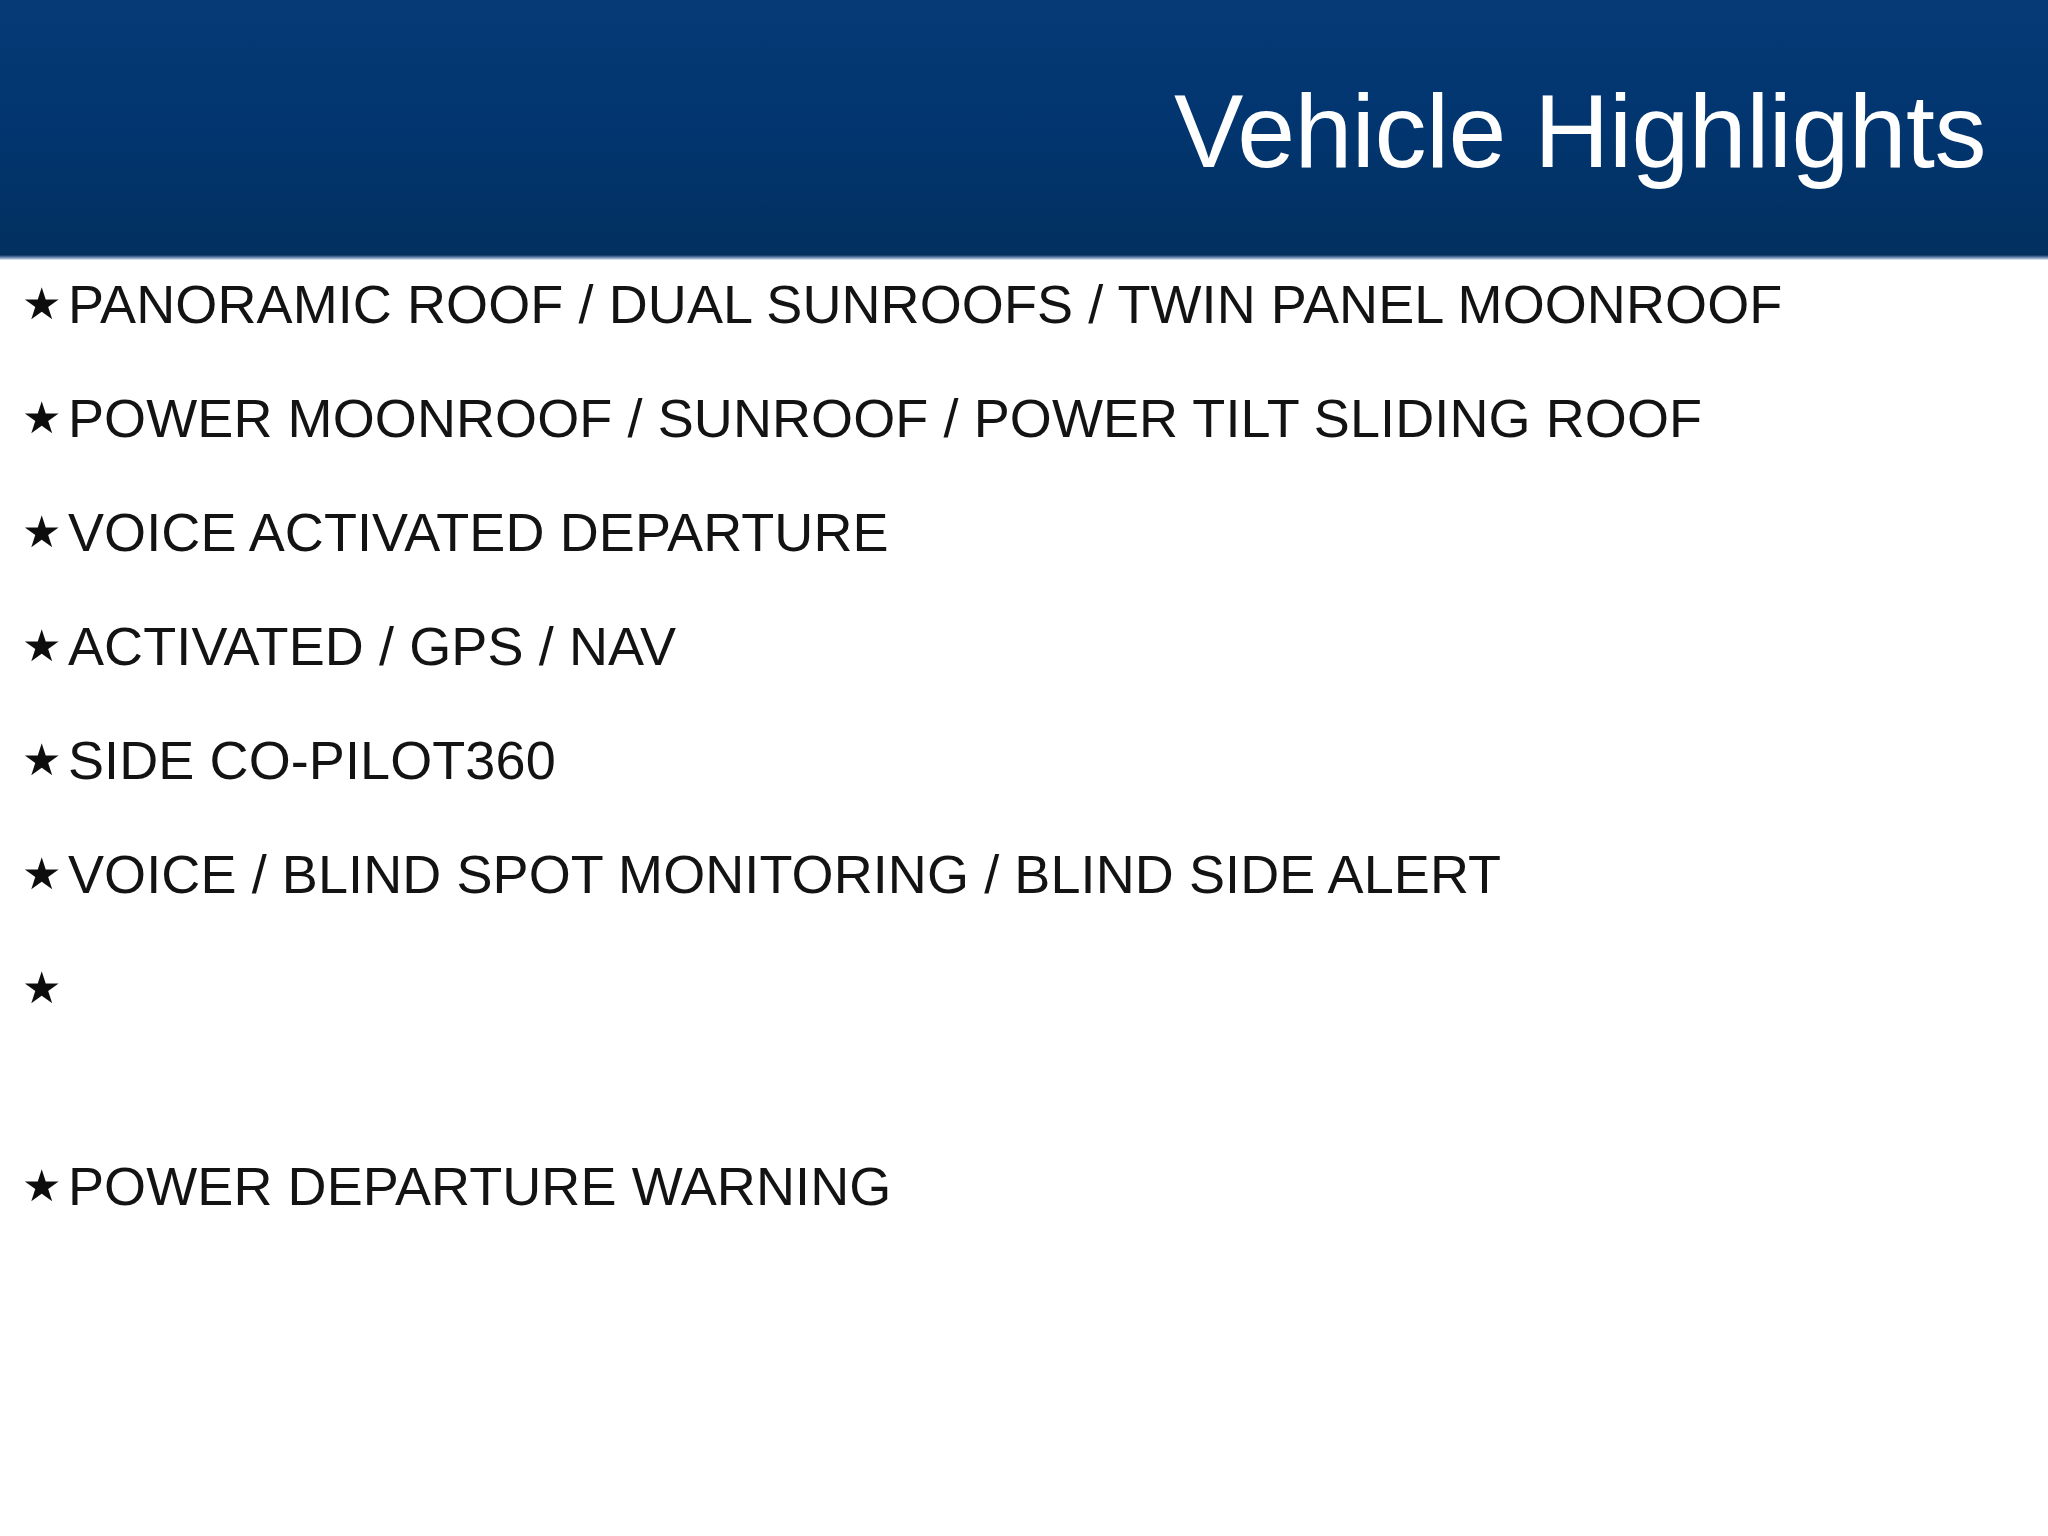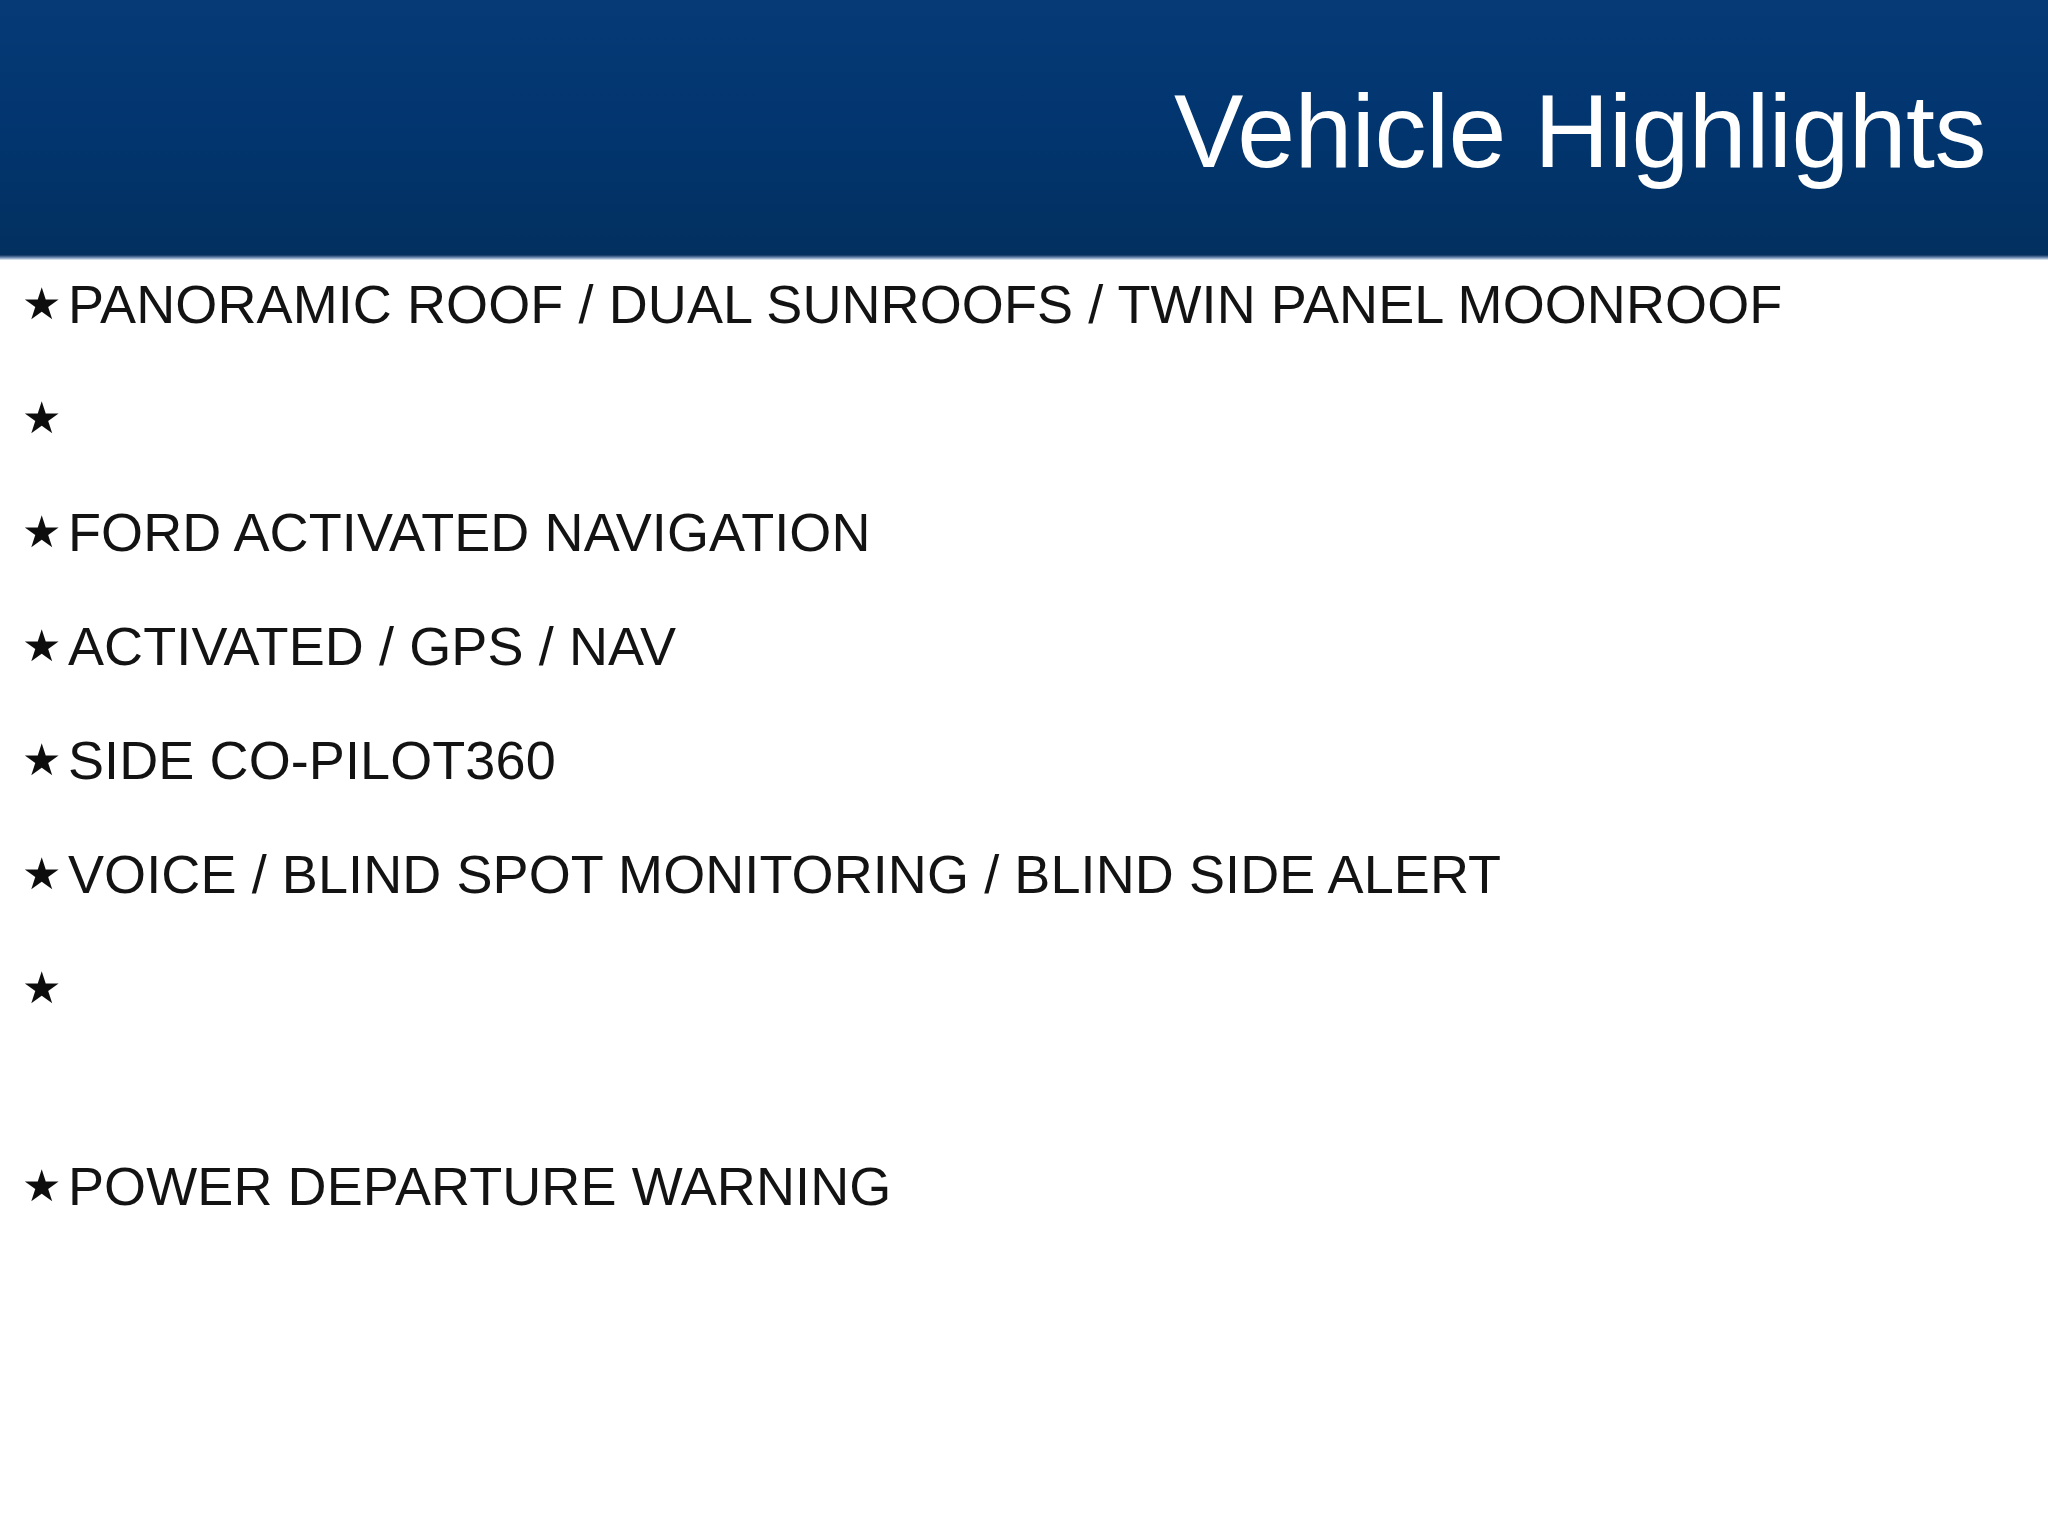--- a/index.html
+++ b/index.html
@@ -113,25 +113,26 @@
 
   <ul class="features">
 
     <li class="feature-row">
       <span class="feature-bullet">★</span>
       <span class="feature-text">PANORAMIC ROOF / DUAL SUNROOFS / TWIN PANEL MOONROOF</span>
     </li>
 
     <li class="feature-row">
       <span class="feature-bullet">★</span>
+      <span class="feature-text">POWER MOONROOF / SUNROOF / POWER TILT SLIDING ROOF</span>
     </li>
 
     <li class="feature-row">
       <span class="feature-bullet">★</span>
-      <span class="feature-text">FORD ACTIVATED NAVIGATION</span>
+      <span class="feature-text">VOICE ACTIVATED DEPARTURE</span>
     </li>
 
     <li class="feature-row">
       <span class="feature-bullet">★</span>
       <span class="feature-text">ACTIVATED / GPS / NAV</span>
     </li>
 
     <li class="feature-row">
       <span class="feature-bullet">★</span>
       <span class="feature-text">SIDE CO-PILOT360</span>

